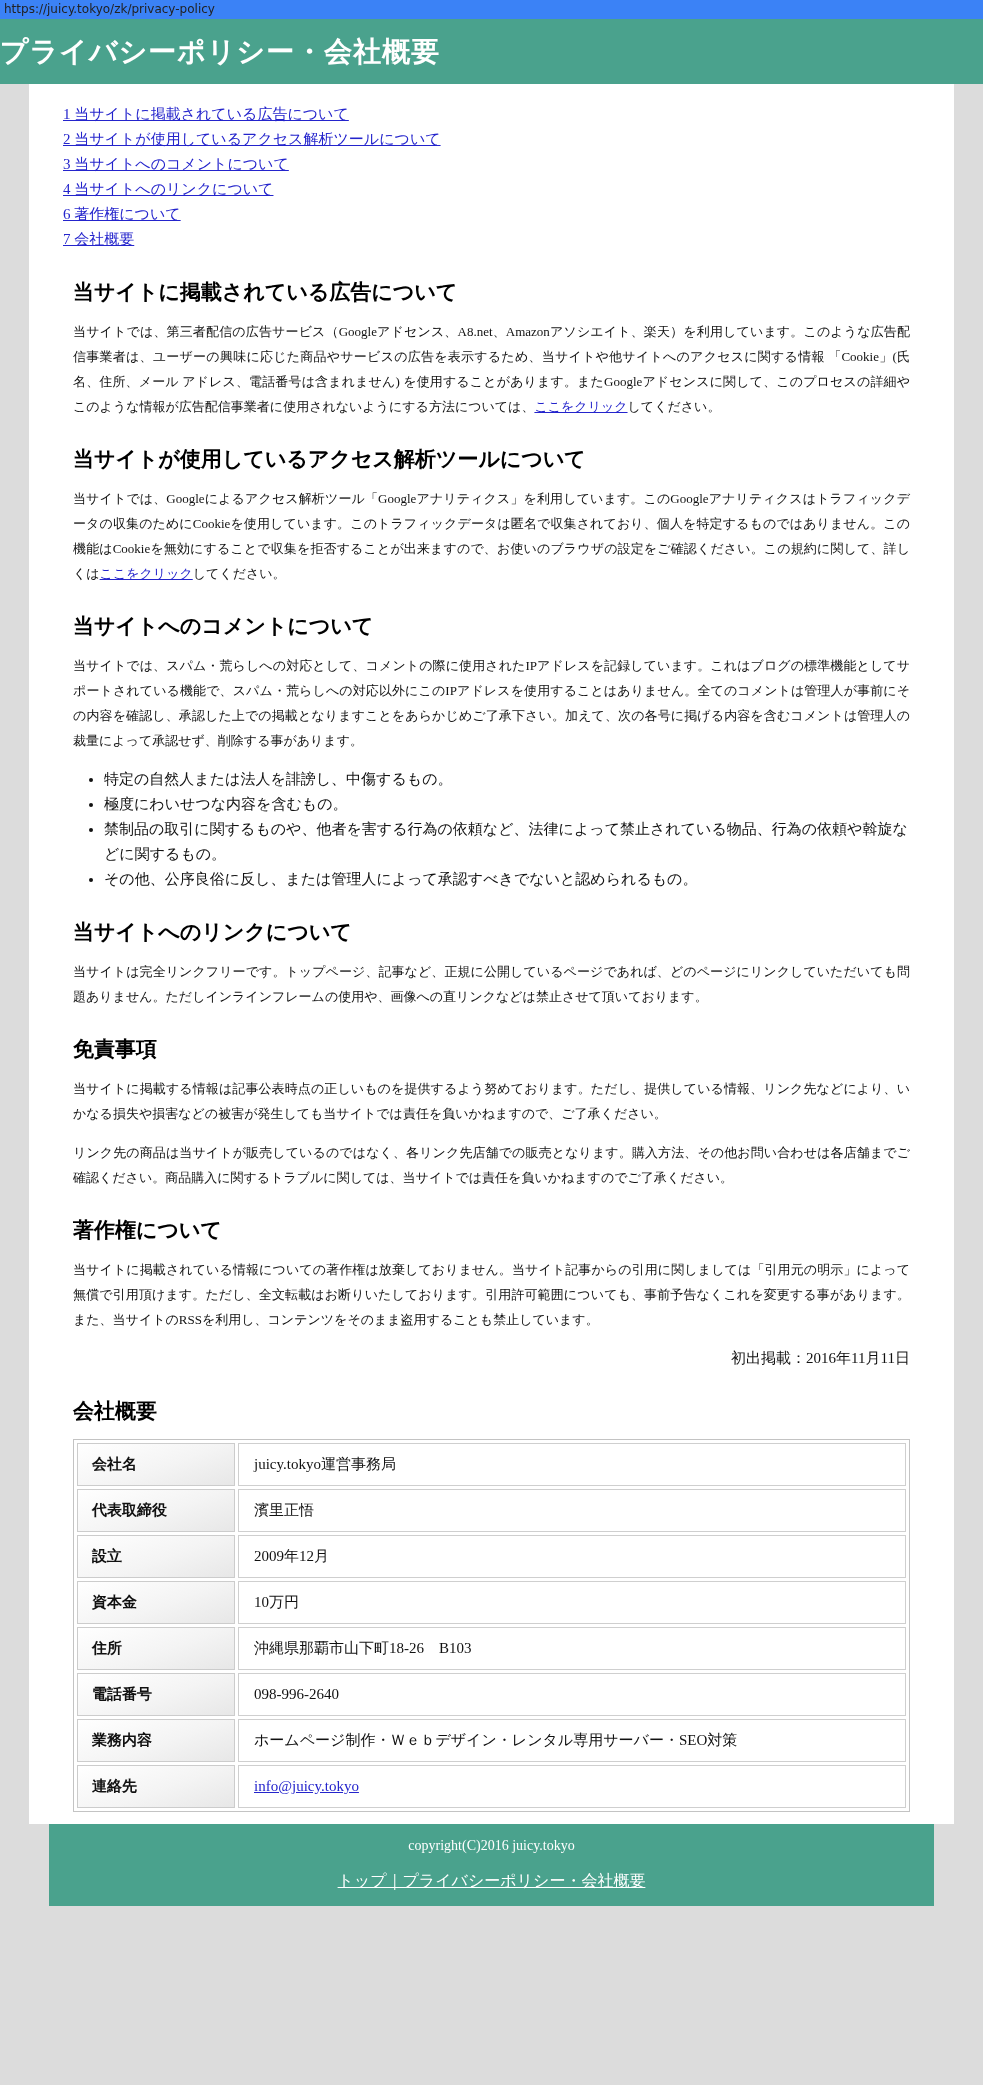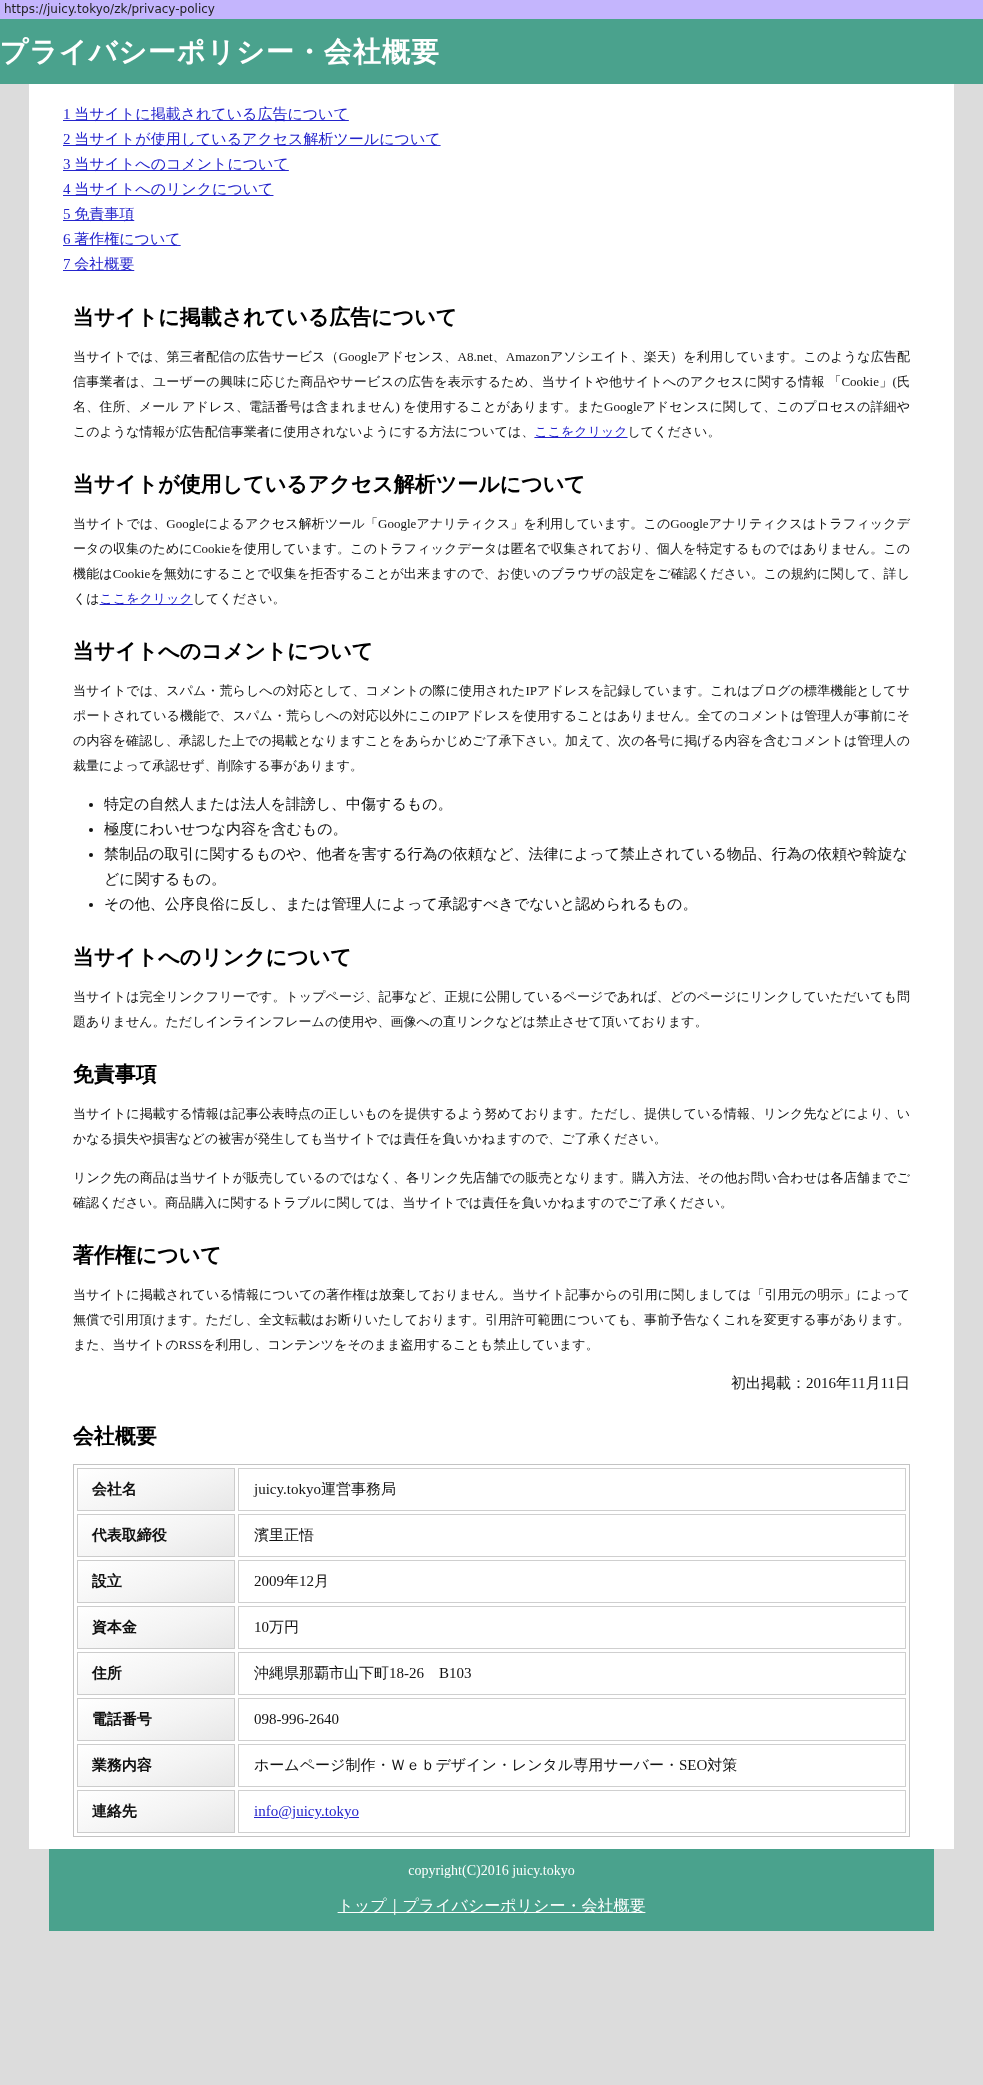--- a/index.html
+++ b/index.html
@@ -5,21 +5,21 @@
   html,body{margin:0;padding:0;}
   body{
     width:983px;
     min-height:2085px;
     background:#dcdcdc;
     color:#111;
     font-family:"Liberation Serif","DejaVu Serif",serif;
   }
   
   .urlbar{
-    background:#c4b5fd;
+    background:#3b82f6;
     height:19px;
     font:12px "DejaVu Sans","Liberation Sans",sans-serif;
     color:#222;
     padding:2px 0 0 4px;
     box-sizing:border-box;
     white-space:nowrap;
   }
   
   .site-header{
     background:#4aa28d;
@@ -146,21 +146,20 @@
   <h1>プライバシーポリシー・会社概要</h1>
 </header>
 
 <div class="page">
 
   <nav class="toc">
     <a href="#">1 当サイトに掲載されている広告について</a>
     <a href="#">2 当サイトが使用しているアクセス解析ツールについて</a>
     <a href="#">3 当サイトへのコメントについて</a>
     <a href="#">4 当サイトへのリンクについて</a>
-    <a href="#">5 免責事項</a>
     <a href="#">6 著作権について</a>
     <a href="#">7 会社概要</a>
   </nav>
 
   <div class="article">
 
     <section>
       <h2>当サイトに掲載されている広告について</h2>
       <p><span>当サイトでは、第三者配信の広告サービス（Googleアドセンス、A8.net、Amazonアソシエイト、楽天）を利用しています。このような広告配信事業者は、ユーザーの興味に応じた商品やサービスの広告を表示するため、当サイトや他サイトへのアクセスに関する情報 「Cookie」(氏名、住所、メール アドレス、電話番号は含まれません) を使用することがあります。またGoogleアドセンスに関して、このプロセスの詳細やこのような情報が広告配信事業者に使用されないようにする方法については、</span><a href="#" class="inline-link">ここをクリック</a><span>してください。</span></p>
     </section>

